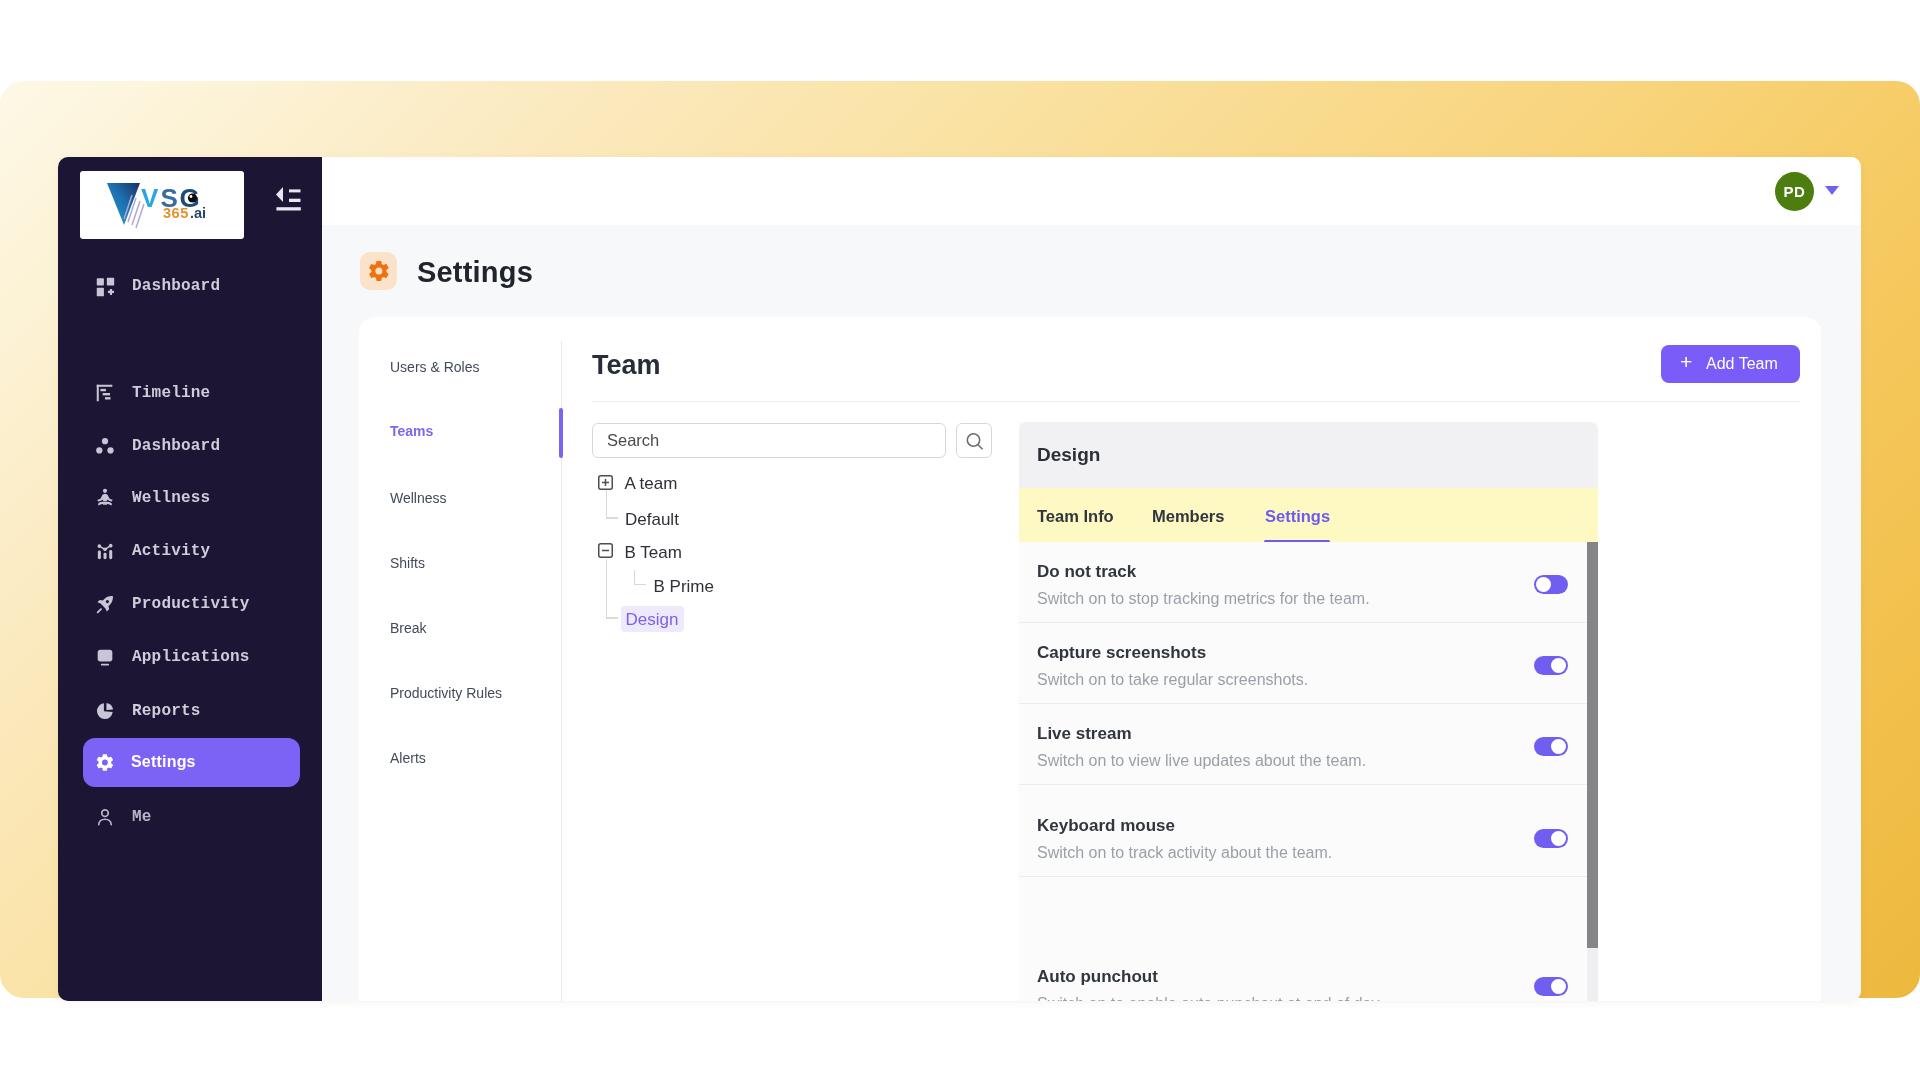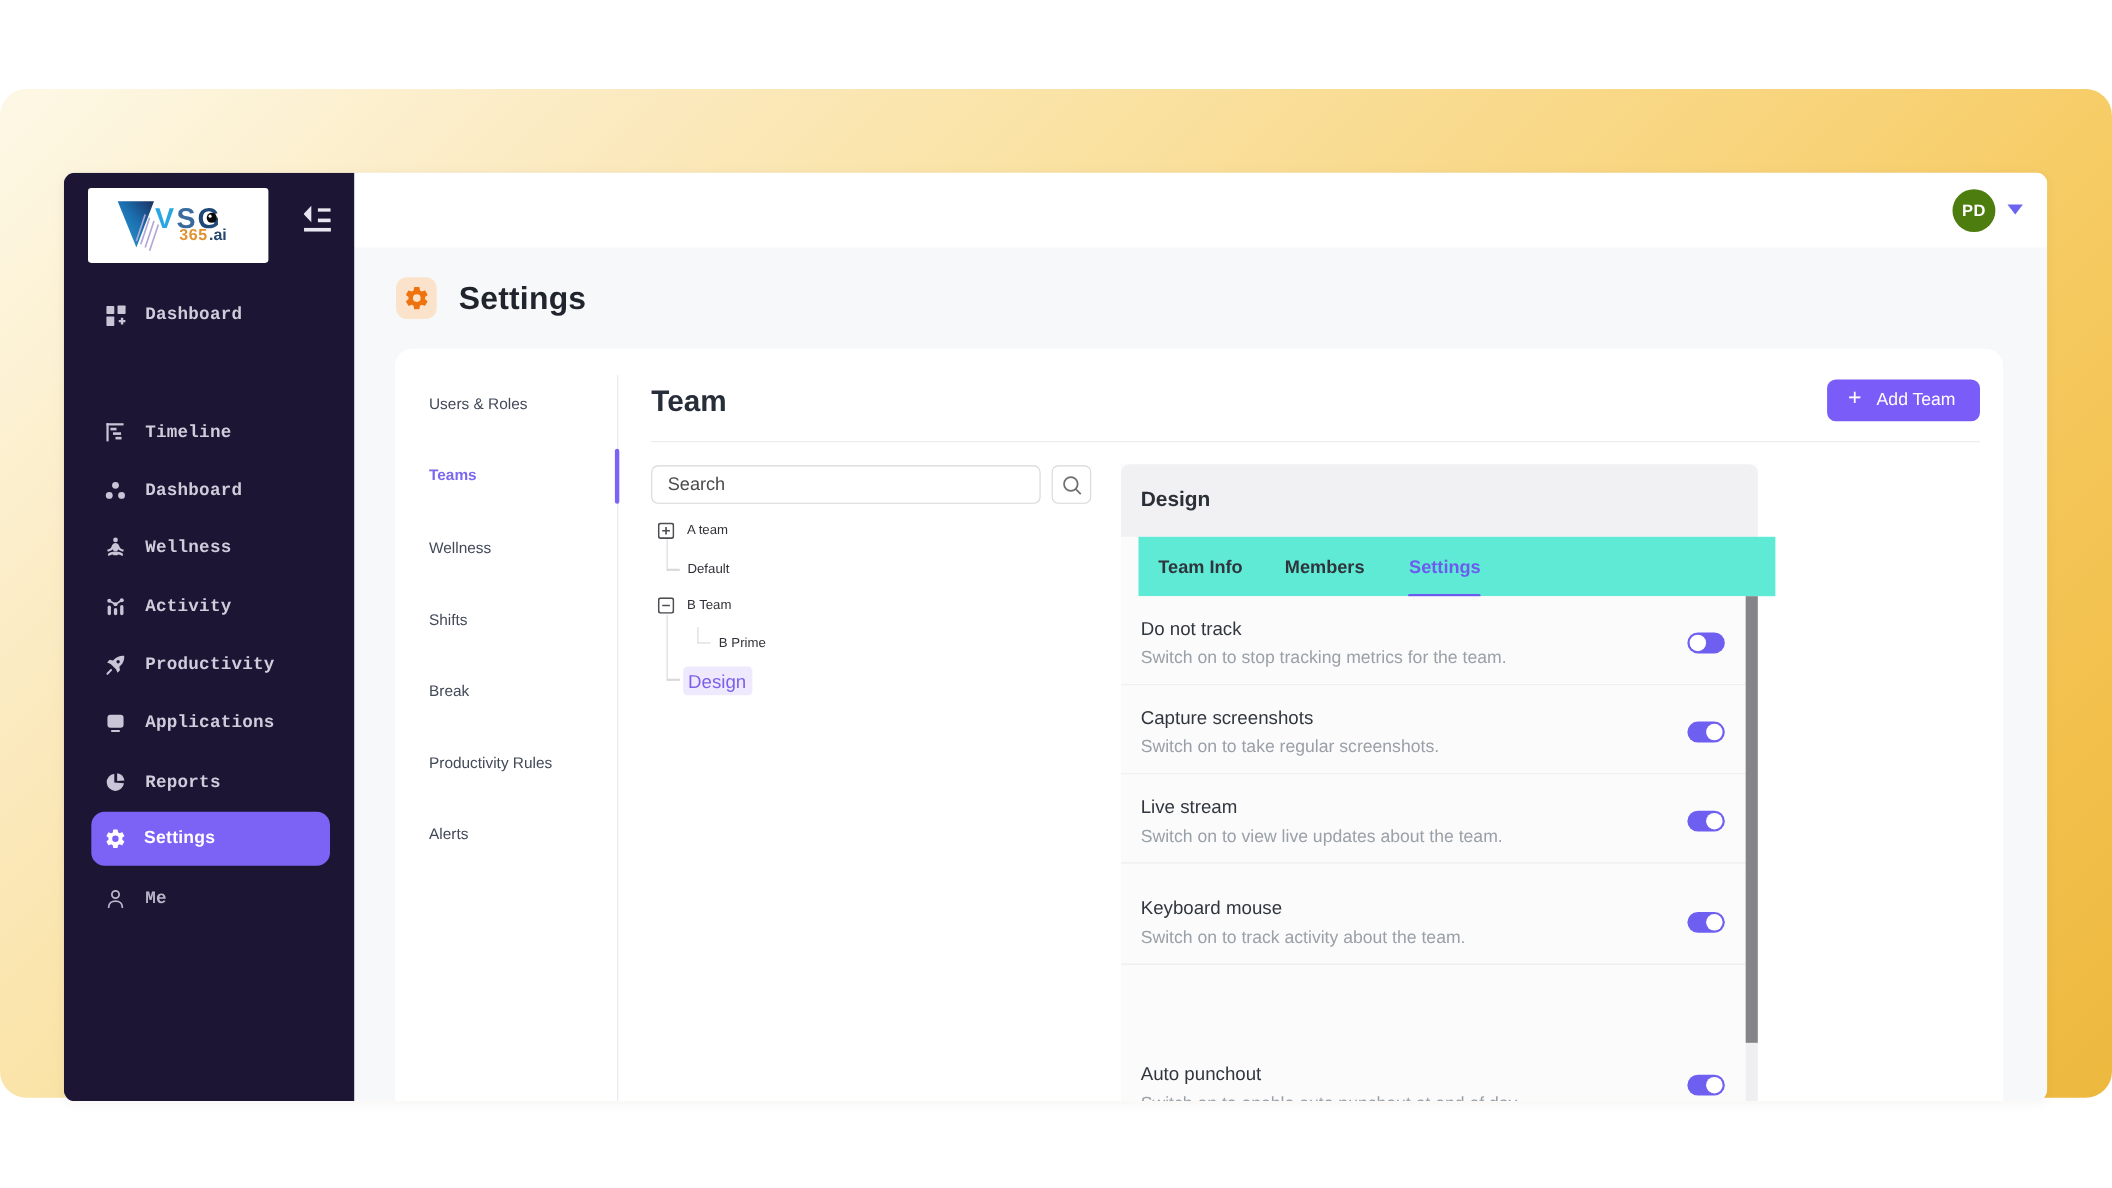--- a/index.html
+++ b/index.html
@@ -48,36 +48,36 @@
     color:#ffffff; font-size:16px; }
   #addbtn .plus { position:absolute; left:19px; top:5px; font-size:21px; font-weight:normal; }
   #addbtn .lbl { position:absolute; left:45px; top:10px; }
 
   #searchbox { left:233px; top:106px; width:354px; height:35px; border:1px solid #d7d7d7; border-radius:6px;
     background:#fff; color:#4b4b4b; font-size:16.5px; }
   #searchbox span { position:absolute; left:14px; top:7px; }
   #searchbtn { left:596.5px; top:106px; width:36px; height:35px; border:1px solid #d7d7d7; border-radius:6px; background:#fff; }
 
   
-  .titem { position:absolute; font-size:12px; color:#303138; white-space:nowrap; }
+  .titem { position:absolute; font-size:17px; color:#303138; white-space:nowrap; }
   .tline { position:absolute; background:#d9d9d9; }
   .tbox { position:absolute; width:15px; height:15px; }
   #designpill { left:261.5px; top:288.5px; width:63px; height:26.5px; background:#efe9fd; border-radius:4px; }
   #designtx { left:266.5px; top:293px; font-size:17px; color:#7b61e8; position:absolute; }
 
   
   #dpanel { left:660px; top:104.5px; width:579px; height:579.5px; background:#fbfbfc; }
   #dphead { left:0; top:0; width:579px; height:66px; background:#f1f1f3; border-radius:8px 8px 0 0; }
   #dphead span { position:absolute; left:18px; top:22px; font-size:19px; font-weight:bold; color:#2b3038; }
-  #dptabs { left:16px; top:66px; width:579px; height:54px; background:#5eead4; }
+  #dptabs { left:0; top:66px; width:579px; height:54px; background:#fef9c3; }
   .tab { position:absolute; top:19px; font-size:16.5px; font-weight:bold; color:#30353d; }
   #tabset { color:#6d5bf0; }
   #tabline { left:245px; top:52px; width:66px; height:3.5px; background:#6d5bf0; border-radius:2px; position:absolute; }
   .row { position:absolute; left:0; width:568px; height:81px; background:#fbfbfc; border-bottom:1px solid #ececef; }
-  .row .t { position:absolute; left:18px; top:20px; font-size:17px; font-weight:normal; color:#31363e; }
+  .row .t { position:absolute; left:18px; top:20px; font-size:17px; font-weight:bold; color:#31363e; }
   .row .d { position:absolute; left:18px; top:48px; font-size:16px; color:#9aa0a7; }
   .sw { position:absolute; left:515px; top:33px; width:34px; height:19px; border-radius:10px; background:#6e5ff0; }
   .sw .kn { position:absolute; top:2px; width:15px; height:15px; border-radius:50%; background:#fff; }
   .sw.on .kn { right:2px; } .sw.off .kn { left:2px; }
   #sbtrack { left:567.5px; top:120px; width:11px; height:459.5px; background:#efeff1; position:absolute; }
   #sbthumb { left:0; top:0; width:11px; height:406px; background:#858589; position:absolute; }
 </style>
 </head>
 <body>
 <div id="page">

